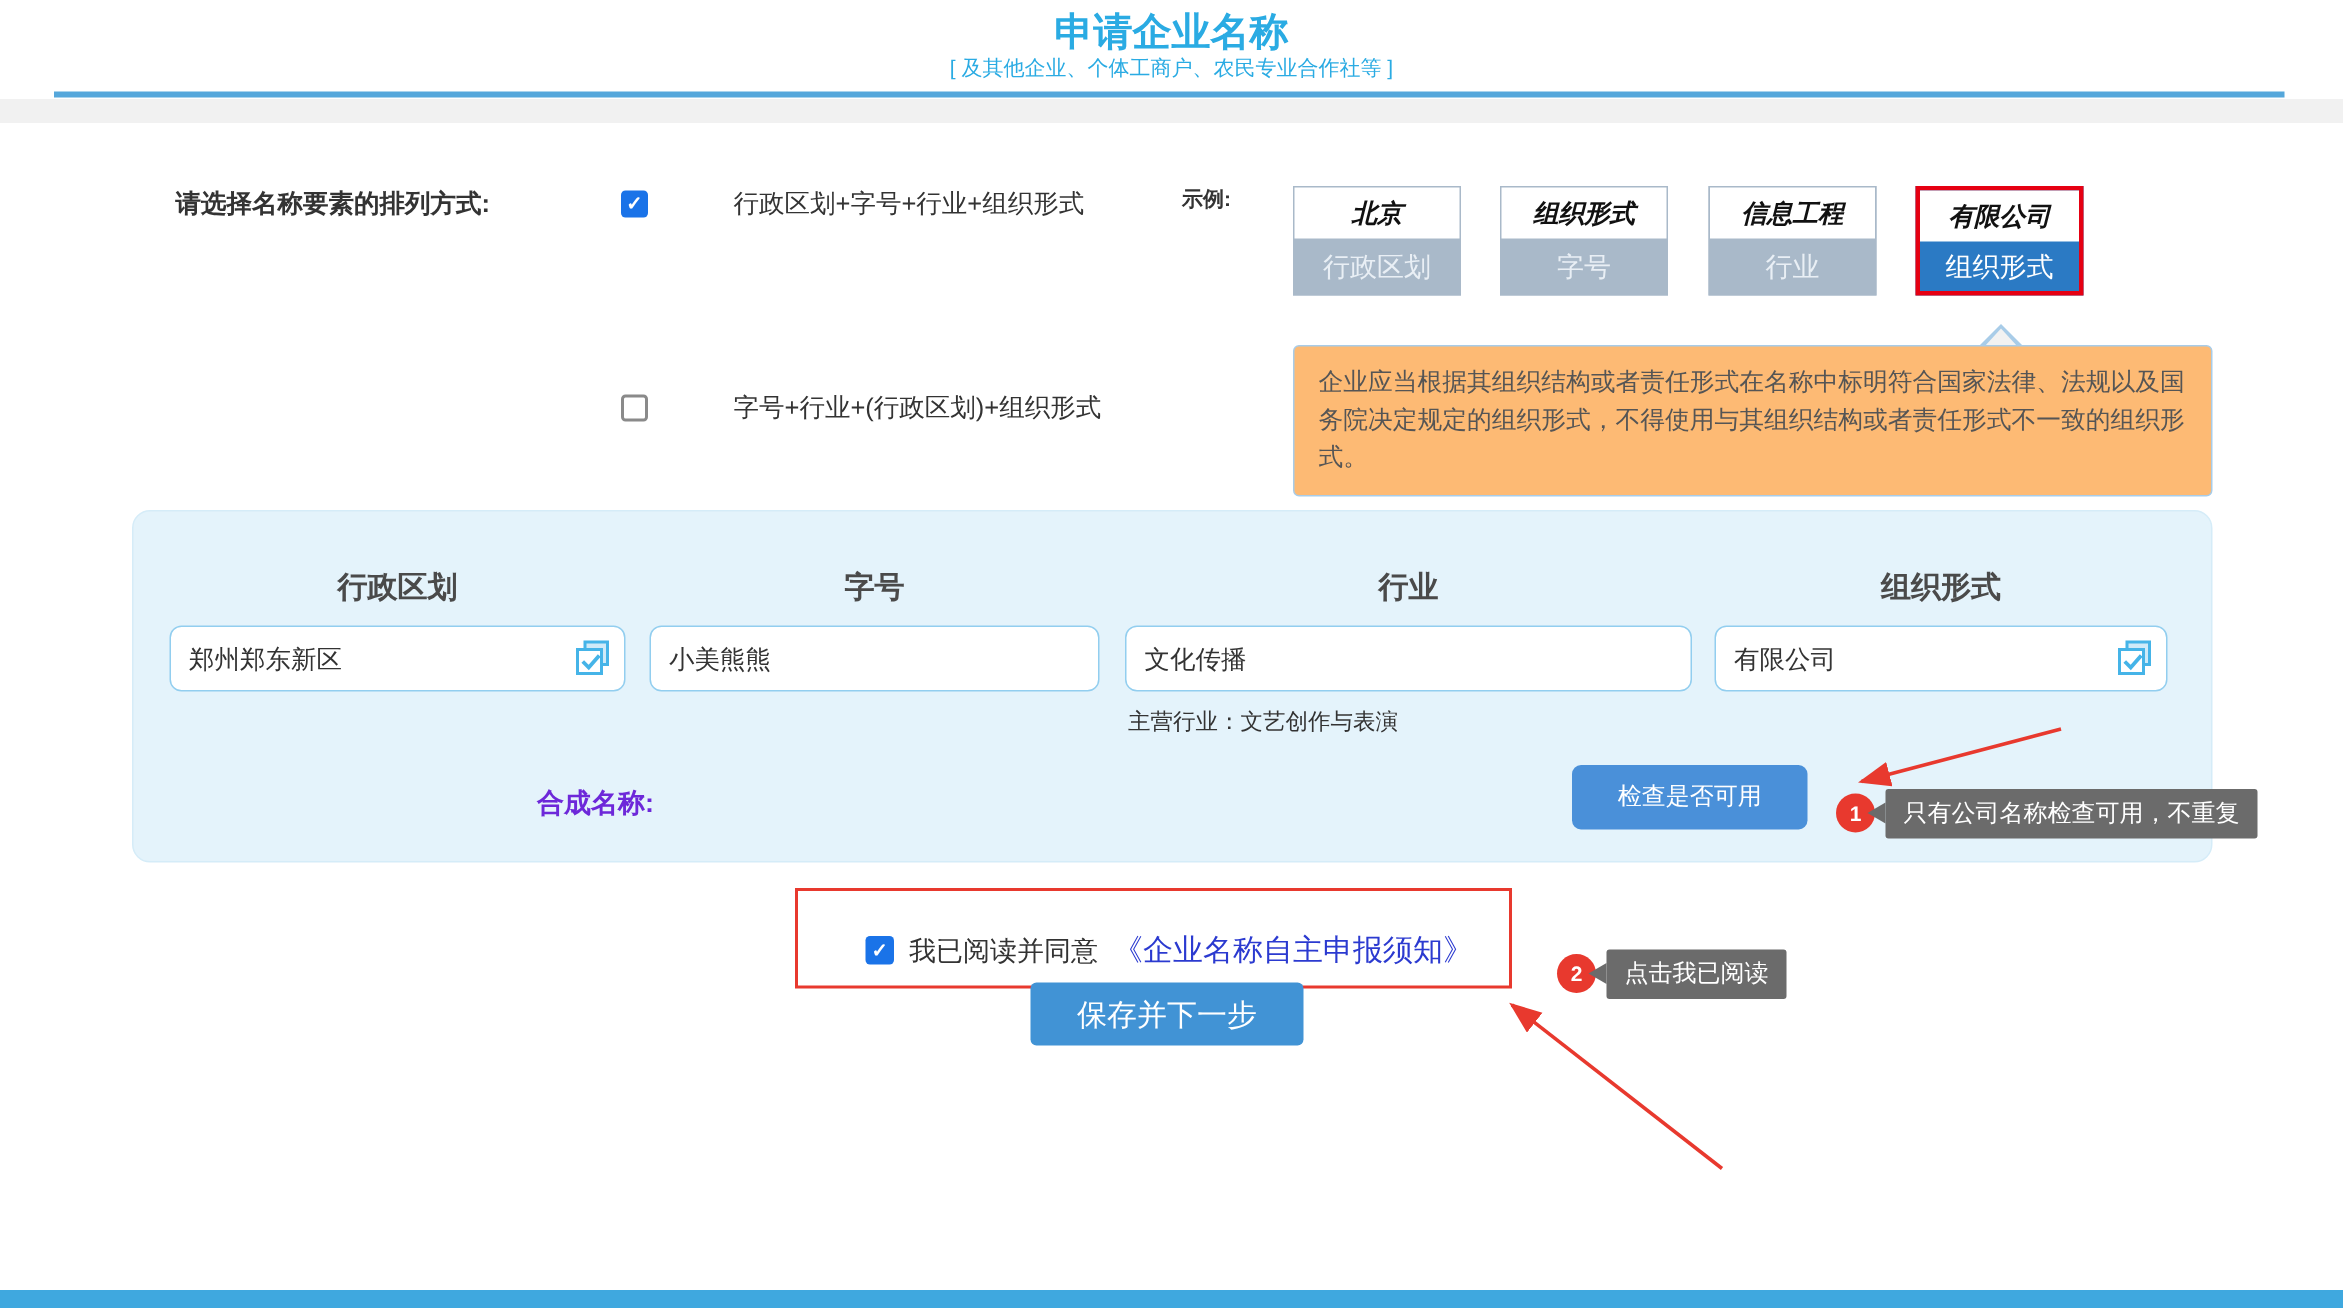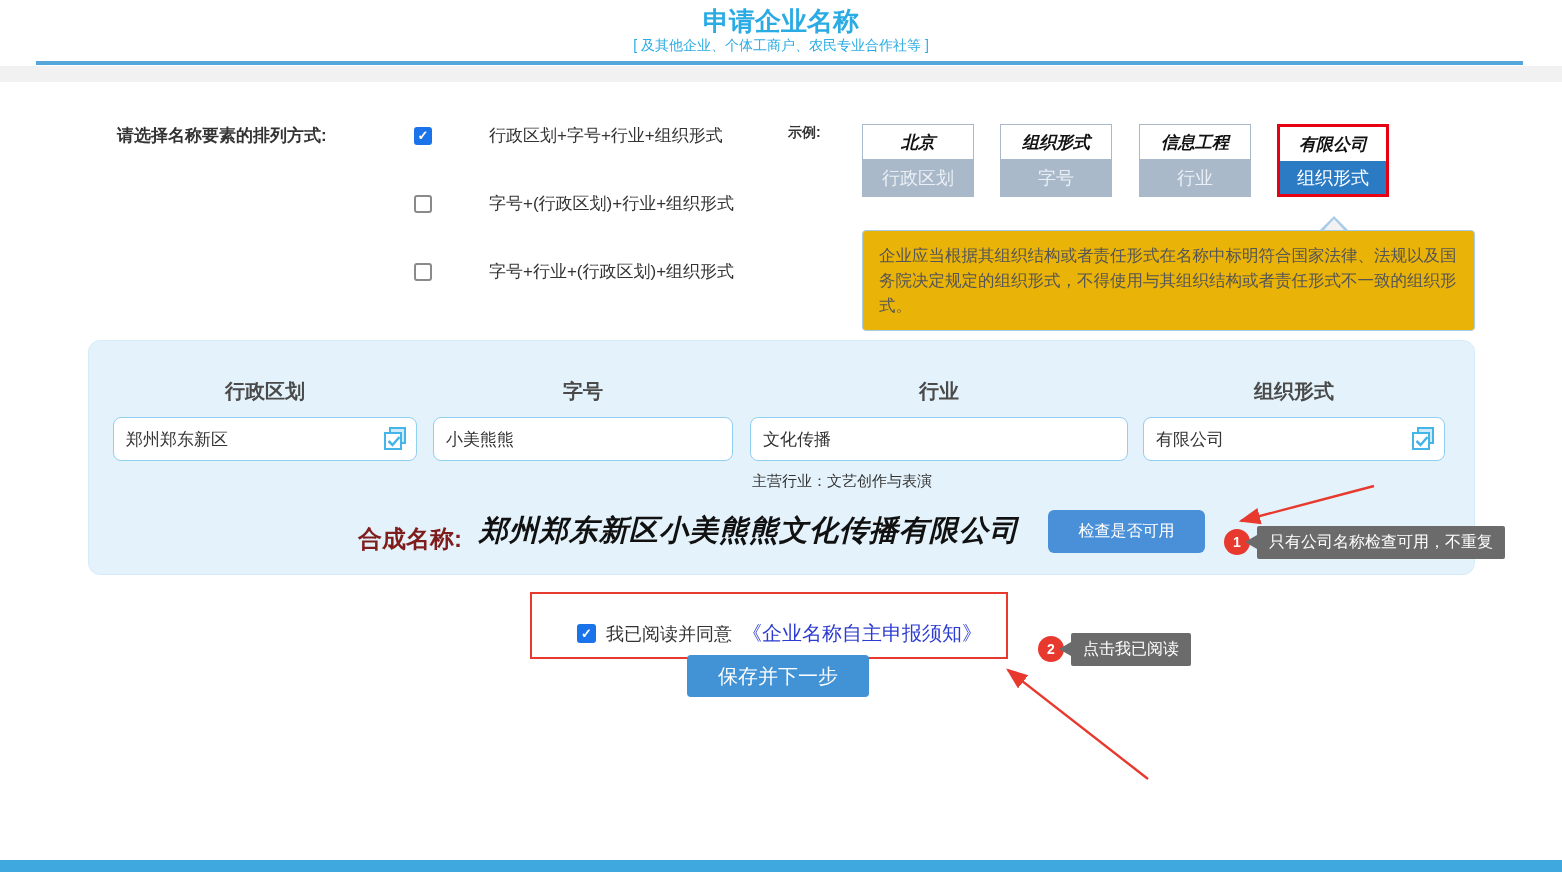--- a/index.html
+++ b/index.html
@@ -30,21 +30,21 @@
             background:#a9b9c9; display:flex; flex-direction:column; }
   .ex-box.hl { border:3px solid #e60012; background:#2b7ac4; }
   .ex-top { height:34px; background:#fff; display:flex; align-items:center; justify-content:center; }
   .ex-bottom { flex:1; display:flex; align-items:center; justify-content:center;
                font-size:18px; color:#e9eff5; }
   .ex-box.hl .ex-bottom { color:#fff; }
   .calli { font-family:"DejaVu Serif", serif; font-style:italic; font-weight:bold; color:#111; }
   .ex-top .calli { font-size:17px; }
 
   
-  .note-box { position:absolute; left:862px; top:230px; width:613px; background:#eab308;
+  .note-box { position:absolute; left:862px; top:230px; width:613px; background:#fdba74;
               border:1px solid #a8cce8; border-radius:4px; padding:12px 16px;
               font-size:16.5px; line-height:25px; color:#555; }
   .caret-outer { position:absolute; left:1320px; top:216px; width:0; height:0;
                  border-left:14px solid transparent; border-right:14px solid transparent;
                  border-bottom:14px solid #a8cce8; }
   .caret-inner { position:absolute; left:1323px; top:219px; width:0; height:0;
                  border-left:11px solid transparent; border-right:11px solid transparent;
                  border-bottom:12px solid #f2f2f2; }
 
   
@@ -52,21 +52,21 @@
            background:#e4f3fb; border:1px solid #d5ecf8; border-radius:12px; }
   .fld-h { position:absolute; top:378px; text-align:center; font-size:20px; font-weight:bold; color:#4a4a4a; }
   .field-wrap { position:absolute; top:417px; height:44px; }
   .field-wrap input { width:100%; height:100%; border:1px solid #92ceef; border-radius:8px;
                       background:#fff; font-size:17px; color:#333; padding:0 12px;
                       font-family:"Liberation Sans", sans-serif; outline:none; }
   .field-wrap.with-icon input { padding-right:44px; }
   .picker { position:absolute; right:9px; top:9px; width:26px; height:26px; cursor:pointer; }
   .hint { position:absolute; left:752px; top:472px; font-size:15px; color:#333; }
 
-  .comp-label { position:absolute; left:358px; top:523px; font-size:24px; font-weight:bold; color:#7f1d1d; }
+  .comp-label { position:absolute; left:358px; top:523px; font-size:18px; font-weight:bold; color:#6d28d9; }
   .comp-value { position:absolute; left:460px; top:508px; width:578px; height:46px;
                 display:flex; align-items:center; justify-content:center;
                 font-size:29px; letter-spacing:1px; }
   .check-btn { position:absolute; left:1048px; top:510px; width:157px; height:43px;
                background:#4a90d9; color:#fff; font-size:16px; border:none; border-radius:6px;
                cursor:pointer; font-family:"Liberation Sans", sans-serif; }
 
   
   .red-rect { position:absolute; left:530px; top:592px; width:478px; height:67px;
               border:2px solid #e8392e; }
@@ -101,24 +101,20 @@
   <div class="subtitle">[ 及其他企业、个体工商户、农民专业合作社等 ]</div>
   <div class="divider"></div>
   <div class="band"></div>
 
   <div class="arr-label">请选择名称要素的排列方式:</div>
 
   <div class="opt-row" style="top:124px;">
     <span class="cb checked">✓</span>
     <span class="lbl">行政区划+字号+行业+组织形式</span>
   </div>
-  <div class="opt-row" style="top:192px;">
-    <span class="cb unchecked"></span>
-    <span class="lbl">字号+(行政区划)+行业+组织形式</span>
-  </div>
   <div class="opt-row" style="top:260px;align-items:center;">
     <span class="cb unchecked"></span>
     <span class="lbl">字号+行业+(行政区划)+组织形式</span>
   </div>
 
   <div class="ex-label">示例:</div>
 
   <div class="ex-box" style="left:862px;">
     <div class="ex-top">
         <span class="calli">北京</span>
@@ -178,21 +174,20 @@
         <rect x="8" y="2" width="15" height="15" fill="#cfeaf8" stroke="#45b4e8" stroke-width="2"></rect>
         <rect x="3" y="7" width="16" height="16" fill="#ffffff" stroke="#45b4e8" stroke-width="2"></rect>
         <path d="M6.5 15 l4 4 l7 -8" stroke="#45b4e8" stroke-width="2.5" fill="none"></path>
       </svg>
     </span>
   </div>
 
   <div class="hint">主营行业：文艺创作与表演</div>
 
   <div class="comp-label">合成名称:</div>
-  <div class="comp-value calli">郑州郑东新区小美熊熊文化传播有限公司</div>
   <button class="check-btn">检查是否可用</button>
 
   <div class="red-rect"></div>
   <div class="agree-row">
     <span class="cb checked">✓</span>
     <span class="agree-text">我已阅读并同意</span>
     <a class="agree-link">《企业名称自主申报须知》</a>
   </div>
   <button class="save-btn">保存并下一步</button>
 

